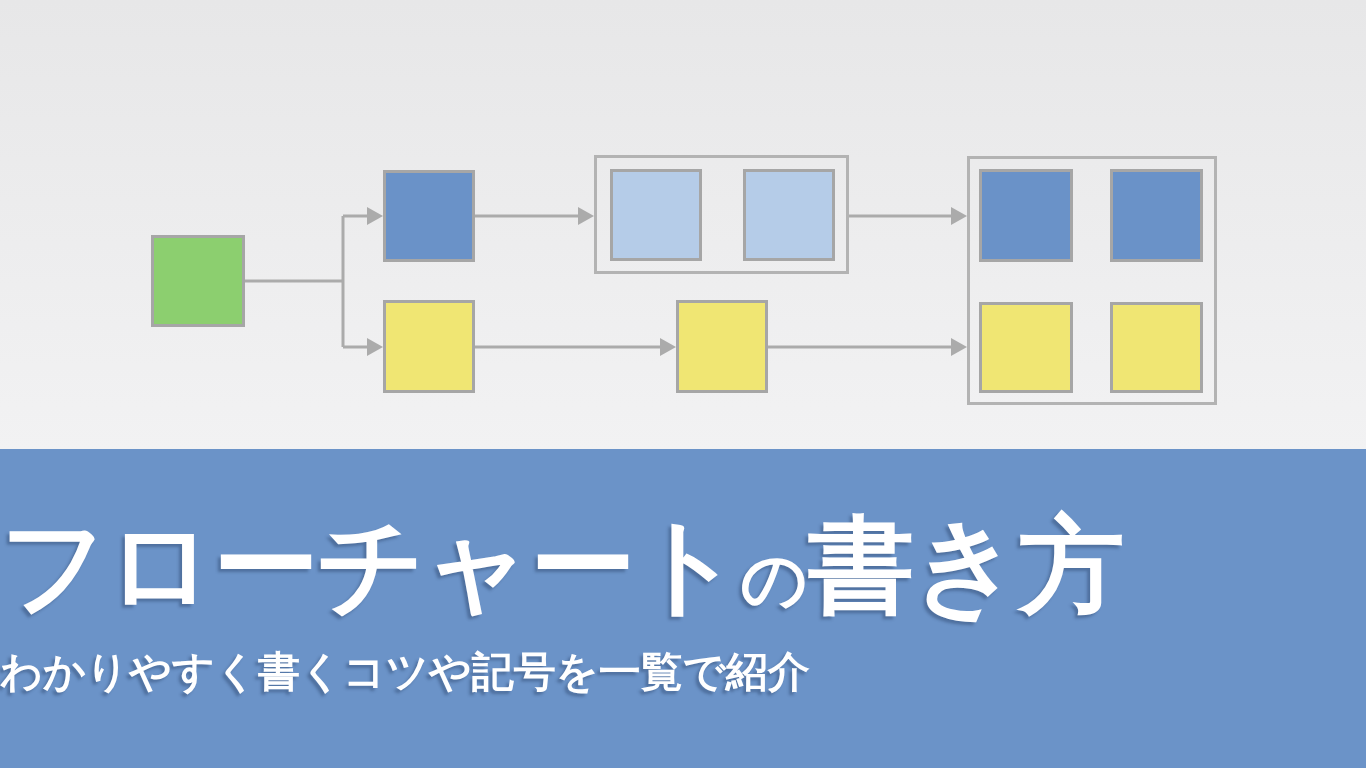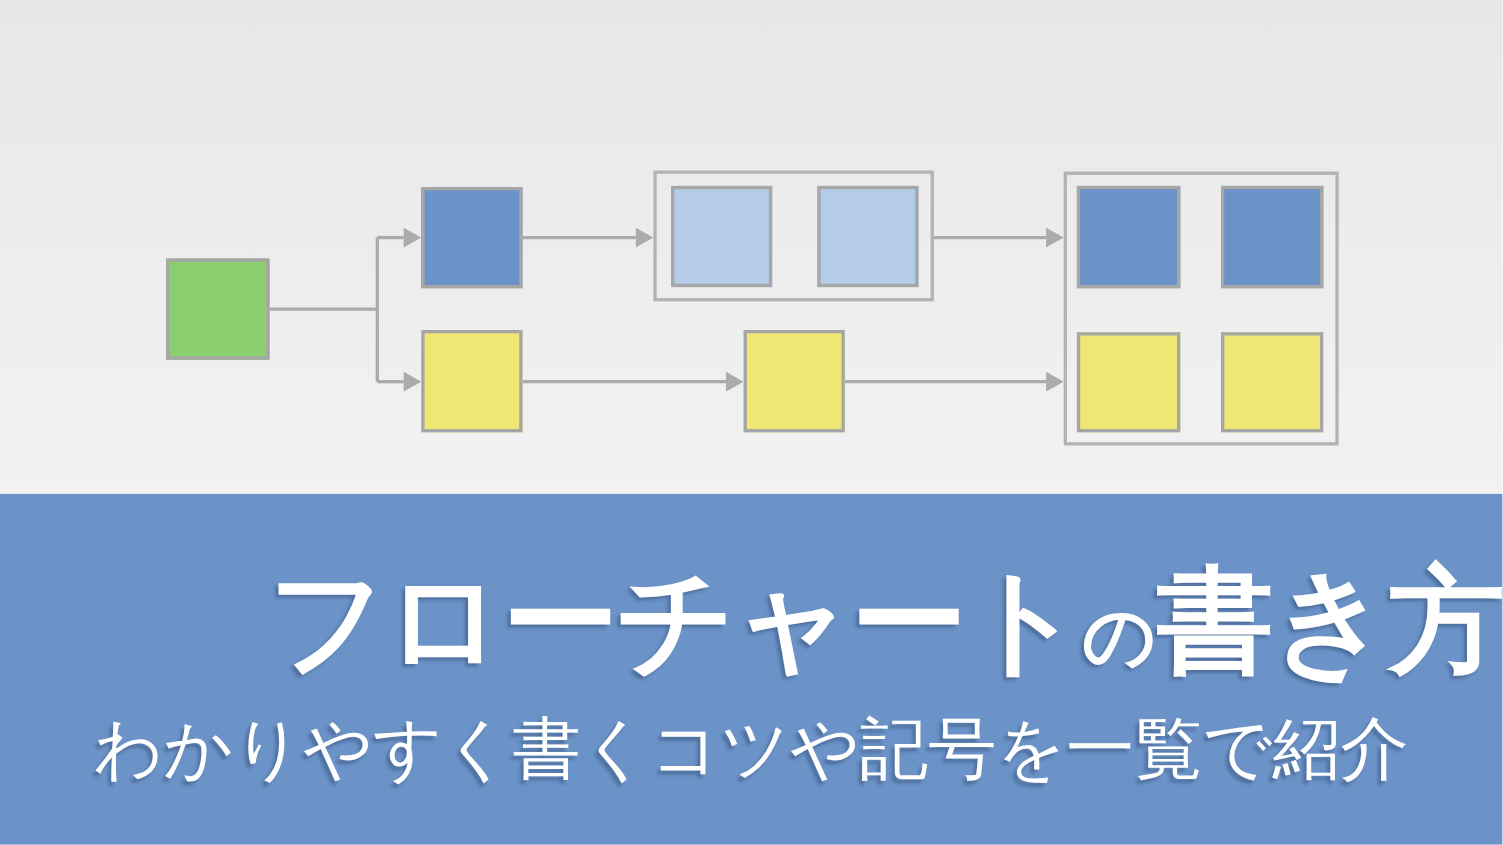--- a/index.html
+++ b/index.html
@@ -36,29 +36,29 @@
   .c-yellow{background:#f0e673;}
   .c-lblue {background:#b5cce8;}
 
   
   .banner{
     position:absolute;left:0;top:449px;width:1366px;height:319px;
     background:#6b93c8;color:#ffffff;
   }
   .title{
     position:absolute;top:61px;left:0;width:100%;
-    text-align:right;white-space:nowrap;line-height:1.05;
+    text-align:left;white-space:nowrap;line-height:1.05;
     font-weight:bold;text-shadow:-3px 3px 3px rgba(25,45,80,0.35);
   }
   .t-big{font-size:106px;letter-spacing:-2px;}
   .t-small{font-size:66px;letter-spacing:0;}
   .subtitle{
     position:absolute;top:202px;left:0;width:100%;
-    text-align:center;white-space:nowrap;
-    font-size:62px;font-weight:normal;line-height:1;
+    white-space:nowrap;
+    font-size:42px;font-weight:bold;line-height:1;
     text-shadow:-3px 3px 3px rgba(25,45,80,0.35);
   }
 </style>
 </head>
 <body>
 
 <div class="stage">
 
   <div class="top-section">
 

